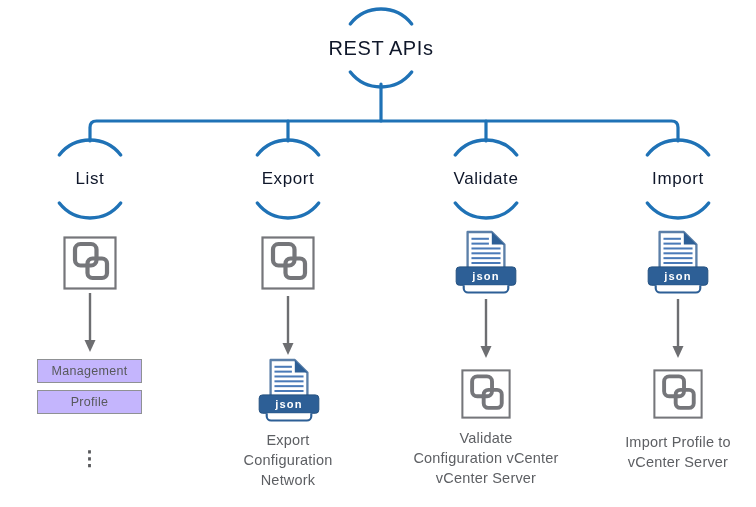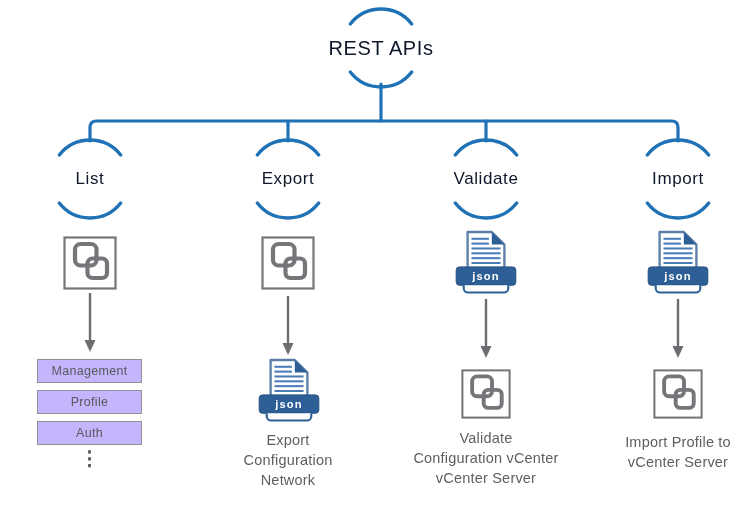--- a/index.html
+++ b/index.html
@@ -155,21 +155,20 @@
     <line x1="7" y1="0" x2="7" y2="48" stroke="#6d6e71" stroke-width="2.4"></line>
     <polygon points="1.5,47 12.5,47 7,59" fill="#6d6e71"></polygon>
   </svg>
   <svg class="abs" style="left:671px;top:299px" width="14" height="62" viewBox="0 0 14 62">
     <line x1="7" y1="0" x2="7" y2="48" stroke="#6d6e71" stroke-width="2.4"></line>
     <polygon points="1.5,47 12.5,47 7,59" fill="#6d6e71"></polygon>
   </svg>
 
   <div class="list-box" style="left:37px;top:359px">Management</div>
   <div class="list-box" style="left:37px;top:390px">Profile</div>
-  <div class="list-box" style="left:37px;top:421px">Auth</div>
   <div class="dots" style="left:37px;top:448px">⋮</div>
 
   <svg class="abs" style="left:258px;top:357px" width="62" height="68" viewBox="0 0 64 68">
     <path d="M13,2 h25 l13,13 v41 h-38 z" fill="#ffffff" stroke="#5b7fa8" stroke-width="2.4" stroke-linejoin="round"></path>
     <path d="M38,2 l13,13 h-13 z" fill="#2d5f96"></path>
     <g stroke="#4a7ab8" stroke-width="2.1">
       <line x1="17" y1="9" x2="35" y2="9"></line>
       <line x1="17" y1="14" x2="35" y2="14"></line>
       <line x1="17" y1="19" x2="47" y2="19"></line>
       <line x1="17" y1="24" x2="47" y2="24"></line>

